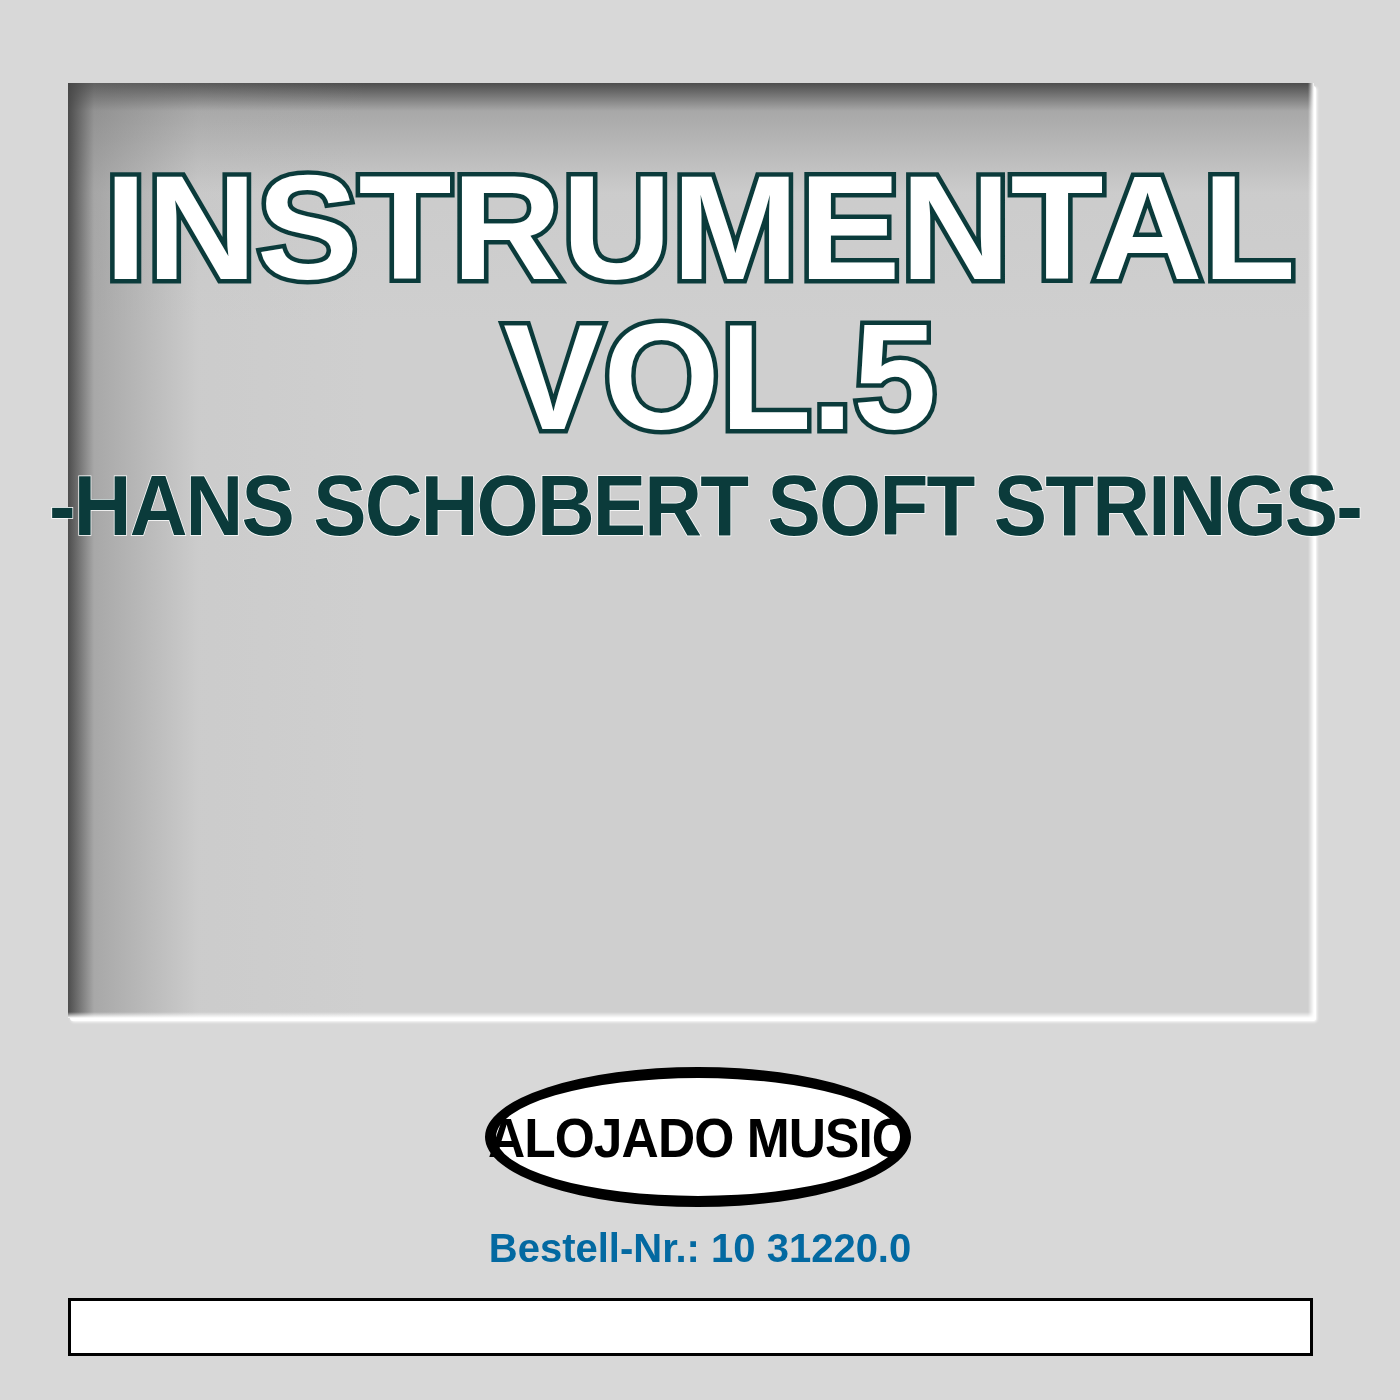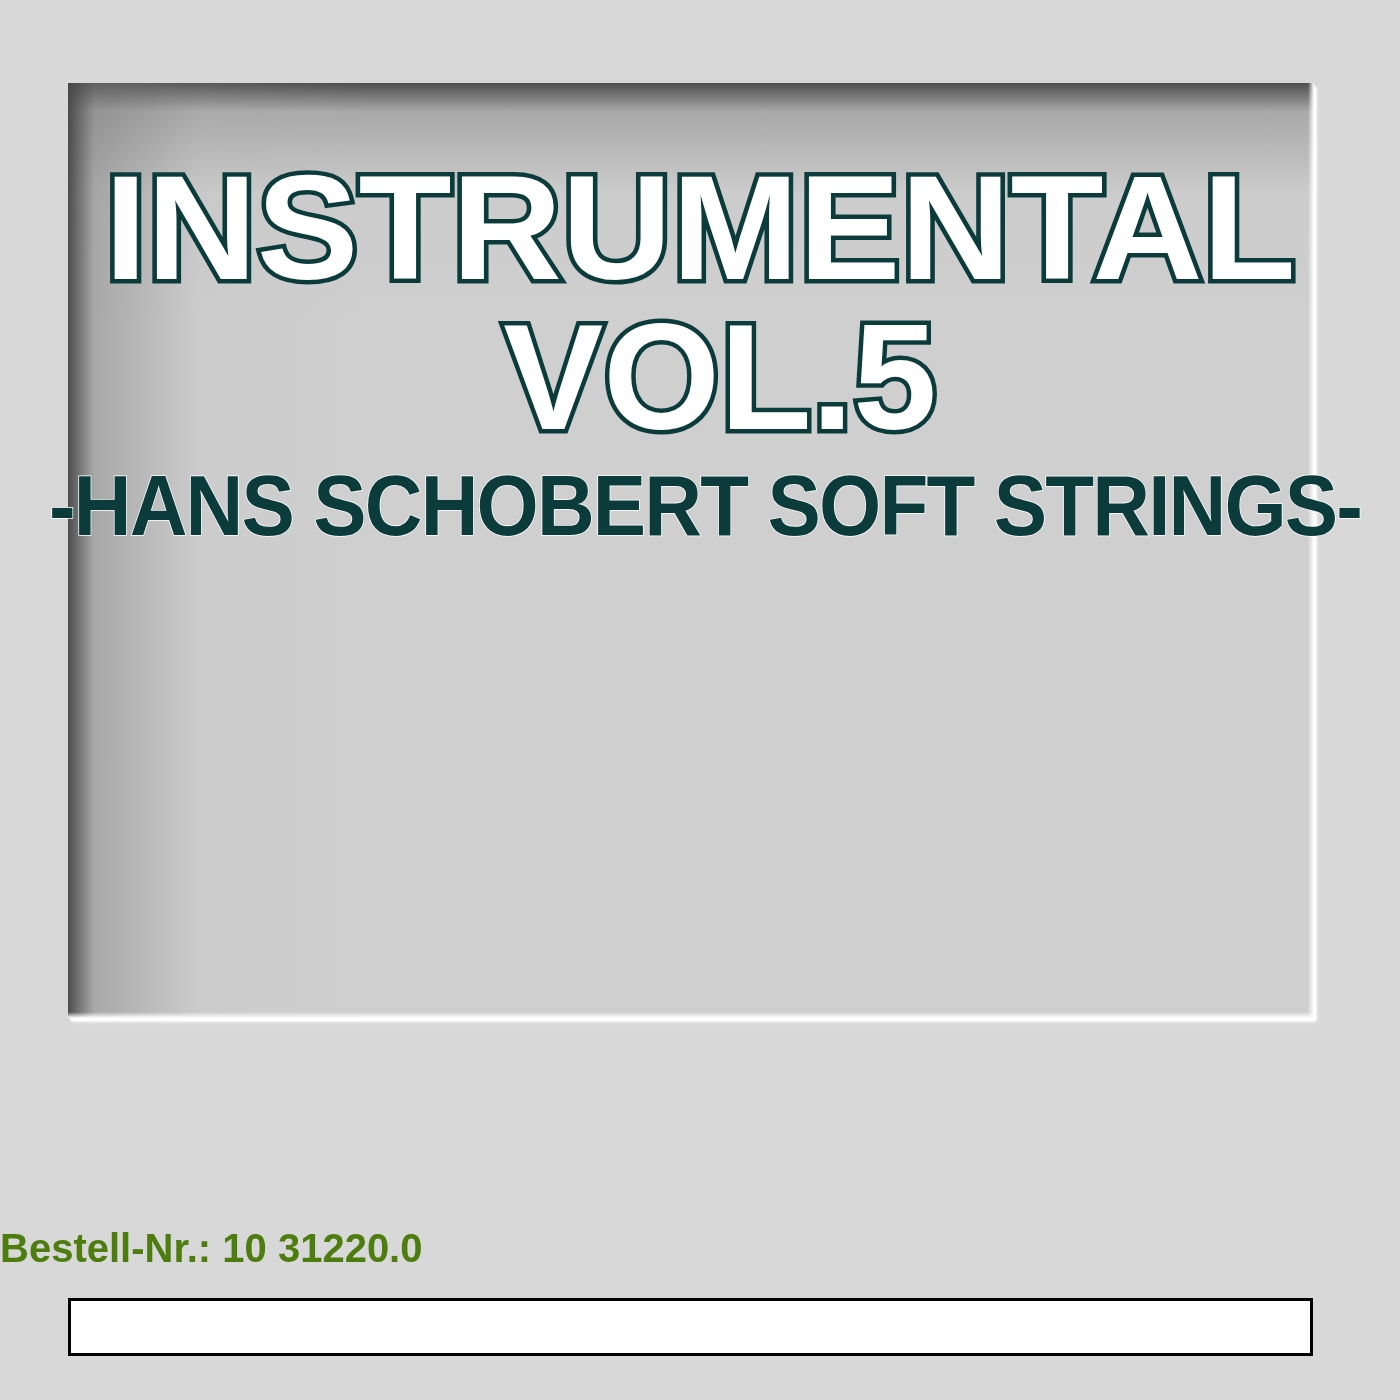--- a/index.html
+++ b/index.html
@@ -150,21 +150,22 @@
     transform: scaleX(0.92);
     white-space: nowrap;
   }
 
   
   #order-number {
     position: absolute;
     left: 0;
     top: 1226px;
     width: 100%;
-    color: #4d7c0f;
+    text-align: center;
+    color: #0369a1;
     font-family: "Liberation Sans", sans-serif;
     font-weight: bold;
     font-size: 40px;
     letter-spacing: 0px;
     white-space: nowrap;
   }
 
   
   #bottom-box {
     position: absolute;
@@ -188,18 +189,22 @@
     <div id="frame-highlight-right"></div>
     <div id="frame-highlight-bottom"></div>
   </div>
 
   <div id="title-block">
     <div class="outline-line" id="line-instrumental">INSTRUMENTAL</div>
     <div class="outline-line" id="line-vol">VOL.5</div>
     <div id="line-subtitle">-HANS SCHOBERT SOFT STRINGS-</div>
   </div>
 
+  <div id="logo-wrap">
+    <div id="logo-ellipse"></div>
+    <div id="logo-text">ALOJADO MUSIC</div>
+  </div>
 
   <div id="order-number">Bestell-Nr.: 10 31220.0</div>
 
   <div id="bottom-box"></div>
 
 </div>
 
 </body></html>

